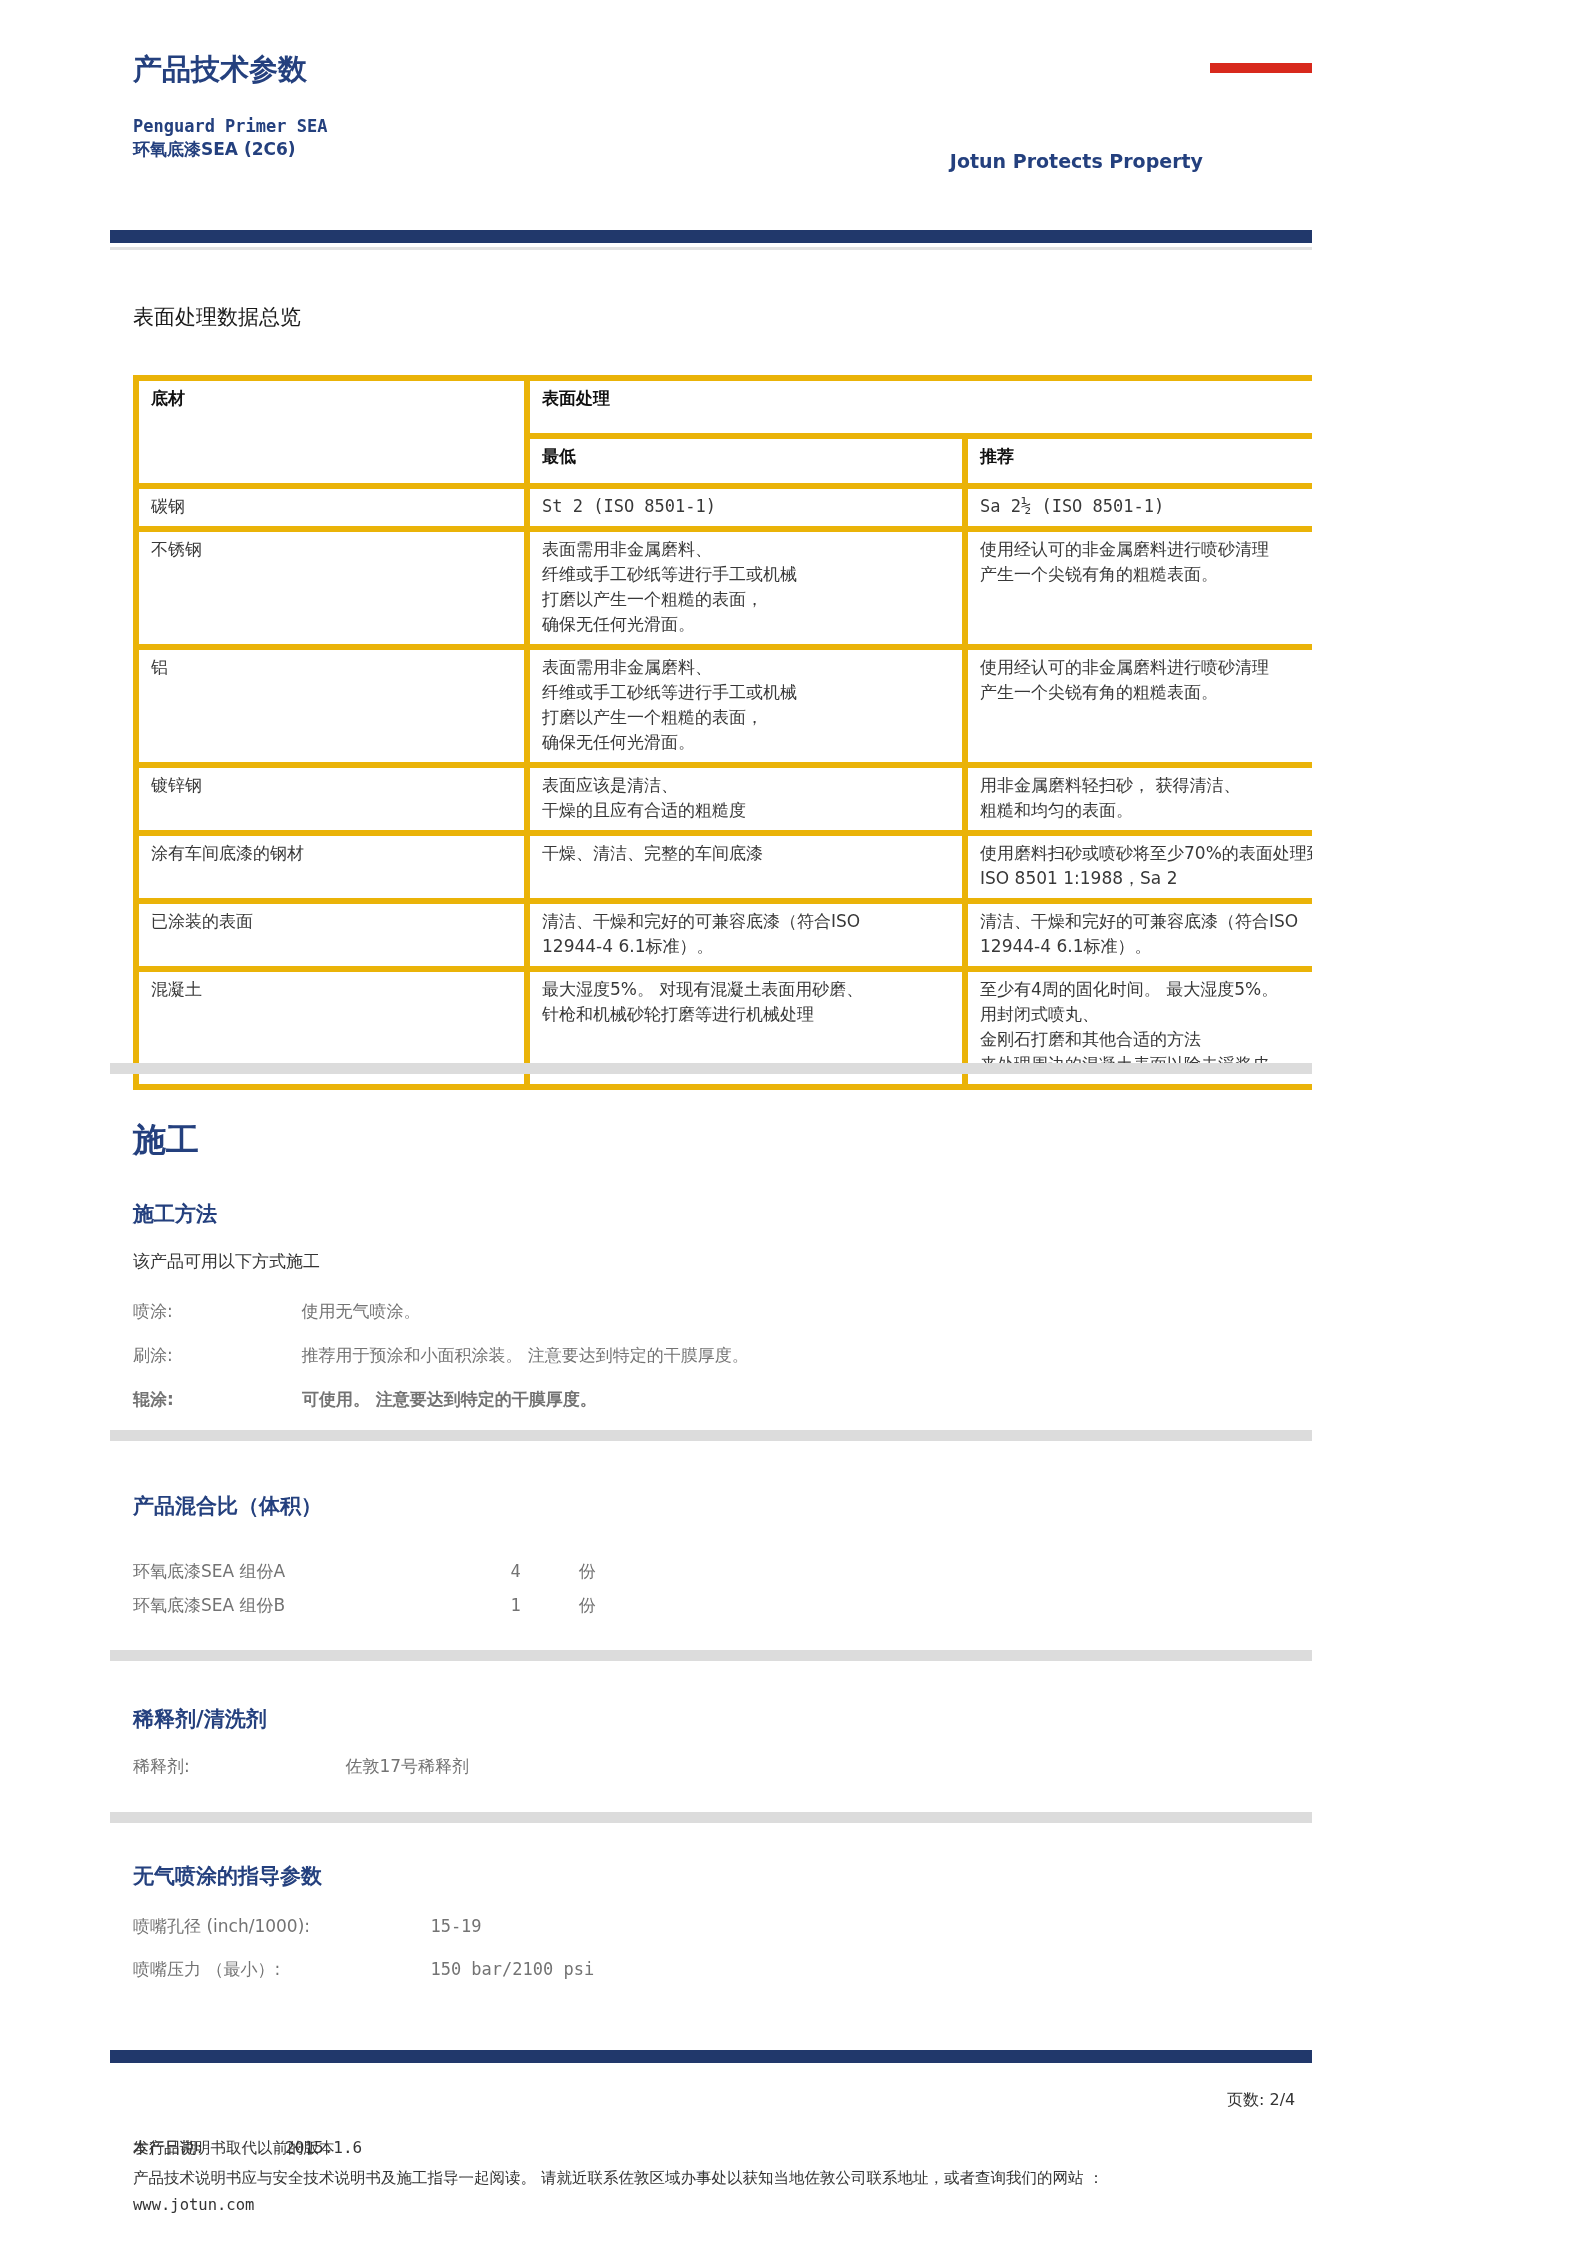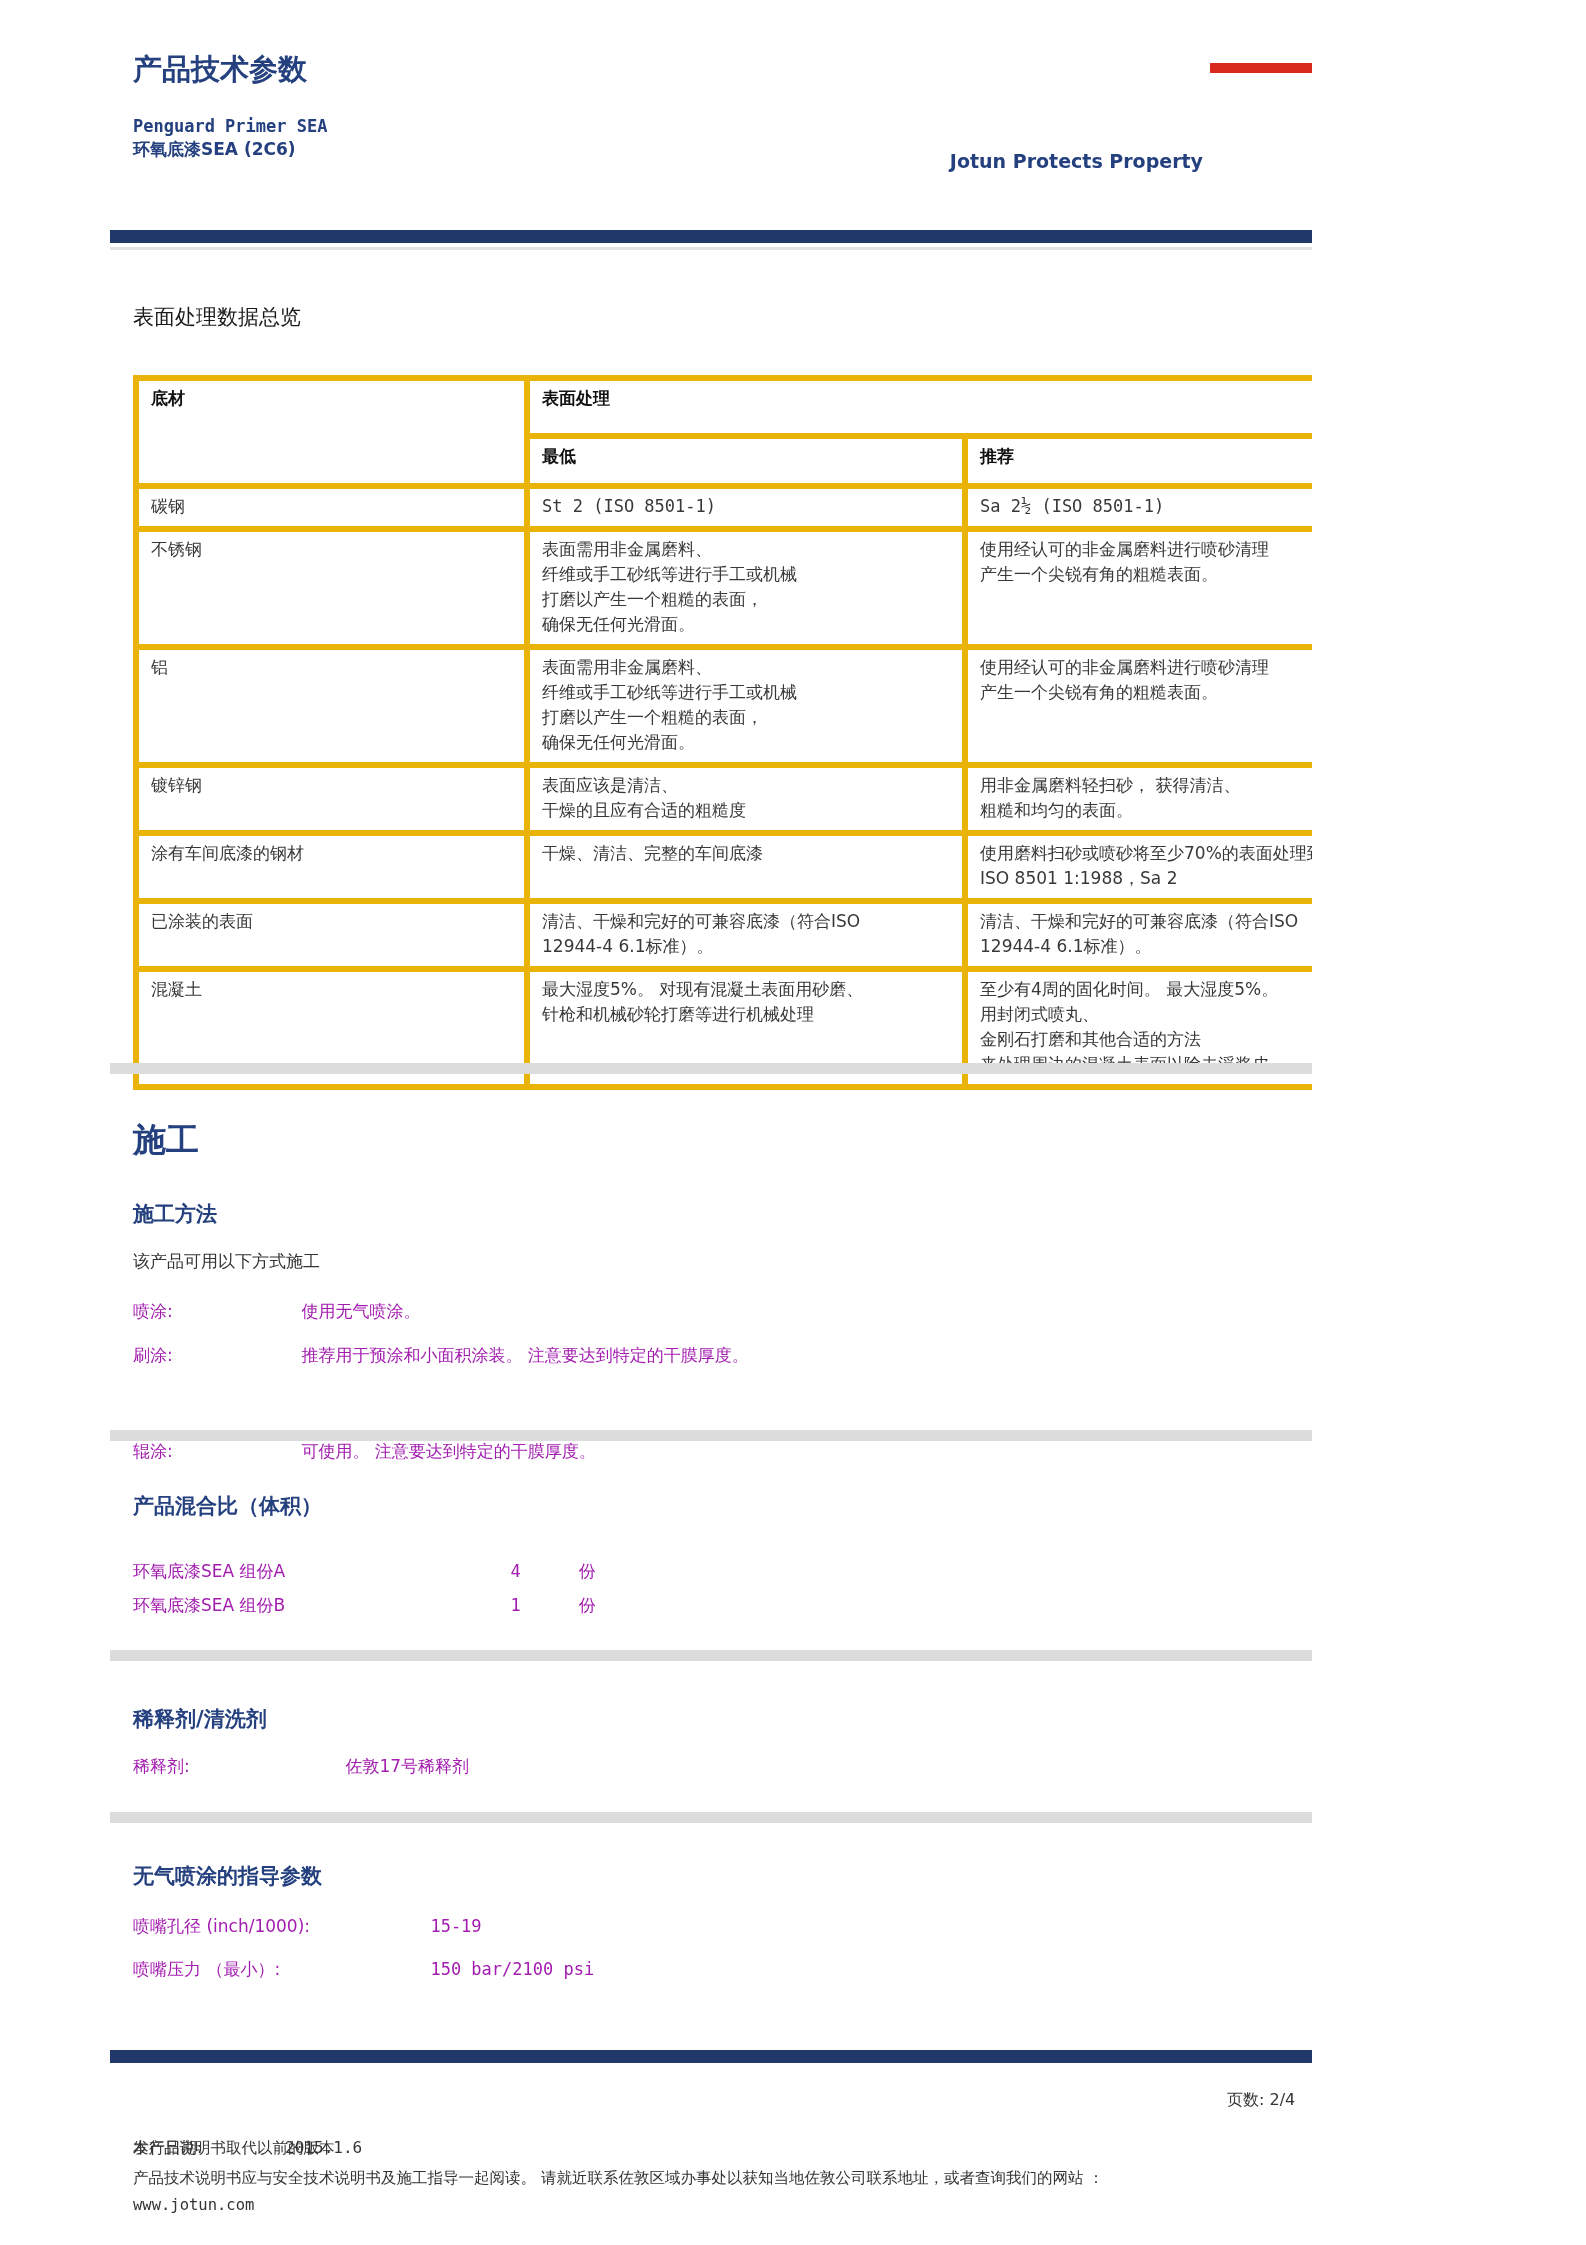--- a/index.html
+++ b/index.html
@@ -51,21 +51,21 @@
   table.prep col.c3 { width: 434px; }
   table.prep th, table.prep td { border: 6px solid #eab308; padding: 5px 12px 7px 12px;
                                  vertical-align: top; text-align: left; line-height: 25px;
                                  white-space: pre-line; overflow: hidden; }
   table.prep th { color: #111; font-weight: bold; }
   th.group-head { text-align: center; border-bottom-style: hidden; height: 40px; vertical-align: middle; margin-left: 22px; }
   th.substrate-head { vertical-align: bottom; }
   th.col-head { text-align: center; border-top-style: hidden; height: 32px; vertical-align: middle; }
 
   
-  .row { left: 133px; font-size: 17px; color: #a21caf; white-space: nowrap; }
+  .row { left: 133px; font-size: 17px; color: #737373; white-space: nowrap; }
   .row .lbl { display: inline-block; }
   .method .lbl { width: 163px; }
   .mix .lbl { width: 372px; }
   .mix .val { display: inline-block; width: 63px; }
   .thin .lbl { width: 207px; }
   .spray .lbl { width: 292px; }
   .intro-line { left: 133px; font-size: 17px; color: #333333; }
 
   
   .foot-row { left: 133px; font-size: 16px; color: #333333; white-space: nowrap; }
@@ -173,21 +173,21 @@
   <div class="abs intro-line" style="top:1250px;">该产品可用以下方式施工</div>
 
   <div class="abs row method" style="top:1300px;">
     <span class="lbl">喷涂:</span>
     <span class="desc">使用无气喷涂。</span>
   </div>
   <div class="abs row method" style="top:1344px;">
     <span class="lbl">刷涂:</span>
     <span class="desc">推荐用于预涂和小面积涂装。 注意要达到特定的干膜厚度。</span>
   </div>
-  <div class="abs row method" style="top:1440px;">
+  <div class="abs row method" style="top:1388px;font-weight:bold;">
     <span class="lbl">辊涂:</span>
     <span class="desc">可使用。 注意要达到特定的干膜厚度。</span>
   </div>
 
   <div class="abs bar bar-gray" style="top:1430px;"></div>
 
   <div class="abs sec-title-navy" style="top:1492px;">产品混合比（体积）</div>
   <div class="abs row mix" style="top:1560px;">
     <span class="lbl">环氧底漆SEA 组份A</span>
     <span class="val mono">4</span>

